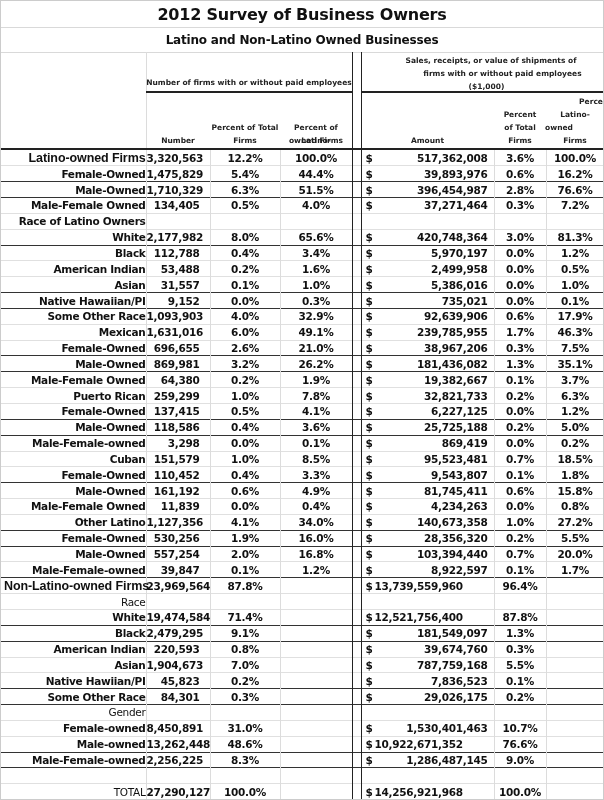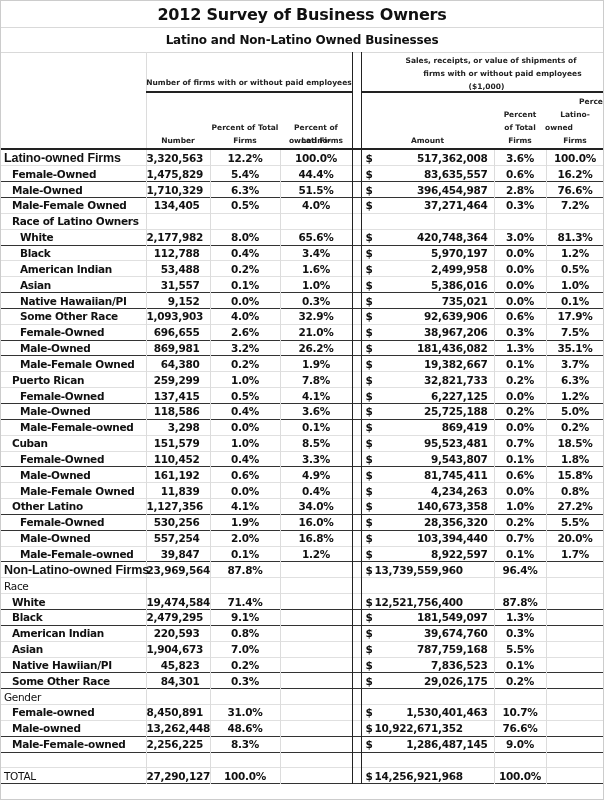--- a/index.html
+++ b/index.html
@@ -10,21 +10,21 @@
     .title2 { top: 28px; height: 24px; font-size: 12px; line-height: 24px; letter-spacing: -0.2px; }
     .hline-light { position: absolute; left: 0; width: 604px; height: 1px; background: #d9d9d9; }
     .vline { position: absolute; width: 1px; background: #222; }
     .vline-light { position: absolute; width: 1px; background: #dcdcdc; }
     .hdr { position: absolute; font-size: 7.5px; color: #222; text-align: center; font-weight: bold; line-height: 13px; font-family: "DejaVu Sans", sans-serif; }
     .grp-rule { position: absolute; height: 1.5px; background: #222; }
     table.data { position: absolute; left: 0; top: 150px; width: 604px; border-collapse: collapse; table-layout: fixed; }
     table.data td { height: 15.85px; font-size: 10.5px; font-weight: bold; padding: 0; white-space: nowrap; line-height: 14px; font-family: "DejaVu Sans", sans-serif; letter-spacing: -0.3px; border-right: 1px solid #dcdcdc; }
     table.data tr { border-bottom: 1px solid #e0e0e0; }
     table.data tr.rule { border-bottom: 1.5px solid #333; }
-    td.lbl { text-align: left; }
+    td.lbl { text-align: right; }
     td.lvl0 { padding-left: 4px !important; font-size: 12.5px !important; font-family: "Liberation Sans", sans-serif !important; font-weight: 900 !important; letter-spacing: -0.1px !important; }
     td.lvl1 { padding-left: 12px !important; }
     td.lvl1r { padding-left: 4px !important; font-weight: normal !important; }
     td.lvl2 { padding-left: 20px !important; }
     td.num { text-align: right; padding-right: 10px !important; }
     td.pct { text-align: center; }
     td.sep { border-right: 1px solid #222 !important; }
     td.gap { border-right: 1px solid #222 !important; }
     td.amt { padding-left: 4px !important; padding-right: 6px !important; }
     .amt-inner { display: flex; justify-content: space-between; }
@@ -97,21 +97,21 @@
       </tr>
       <tr class="rule">
         <td class="lbl lvl1">Female-Owned</td>
         <td class="num">1,475,829</td>
         <td class="pct">5.4%</td>
         <td class="pct sep">44.4%</td>
         <td class="gap"></td>
         <td class="amt">
           <div class="amt-inner">
             <span>$</span>
-            <span>83,635,557</span>
+            <span>39,893,976</span>
           </div>
         </td>
         <td class="pct">0.6%</td>
         <td class="pct">16.2%</td>
       </tr>
       <tr class="rule">
         <td class="lbl lvl1">Male-Owned</td>
         <td class="num">1,710,329</td>
         <td class="pct">6.3%</td>
         <td class="pct sep">51.5%</td>
@@ -238,20 +238,35 @@
         <td class="gap"></td>
         <td class="amt">
           <div class="amt-inner">
             <span>$</span>
             <span>92,639,906</span>
           </div>
         </td>
         <td class="pct">0.6%</td>
         <td class="pct">17.9%</td>
       </tr>
+      <tr>
+        <td class="lbl lvl1">Mexican</td>
+        <td class="num">1,631,016</td>
+        <td class="pct">6.0%</td>
+        <td class="pct sep">49.1%</td>
+        <td class="gap"></td>
+        <td class="amt">
+          <div class="amt-inner">
+            <span>$</span>
+            <span>239,785,955</span>
+          </div>
+        </td>
+        <td class="pct">1.7%</td>
+        <td class="pct">46.3%</td>
+      </tr>
       <tr class="rule">
         <td class="lbl lvl2">Female-Owned</td>
         <td class="num">696,655</td>
         <td class="pct">2.6%</td>
         <td class="pct sep">21.0%</td>
         <td class="gap"></td>
         <td class="amt">
           <div class="amt-inner">
             <span>$</span>
             <span>38,967,206</span>

